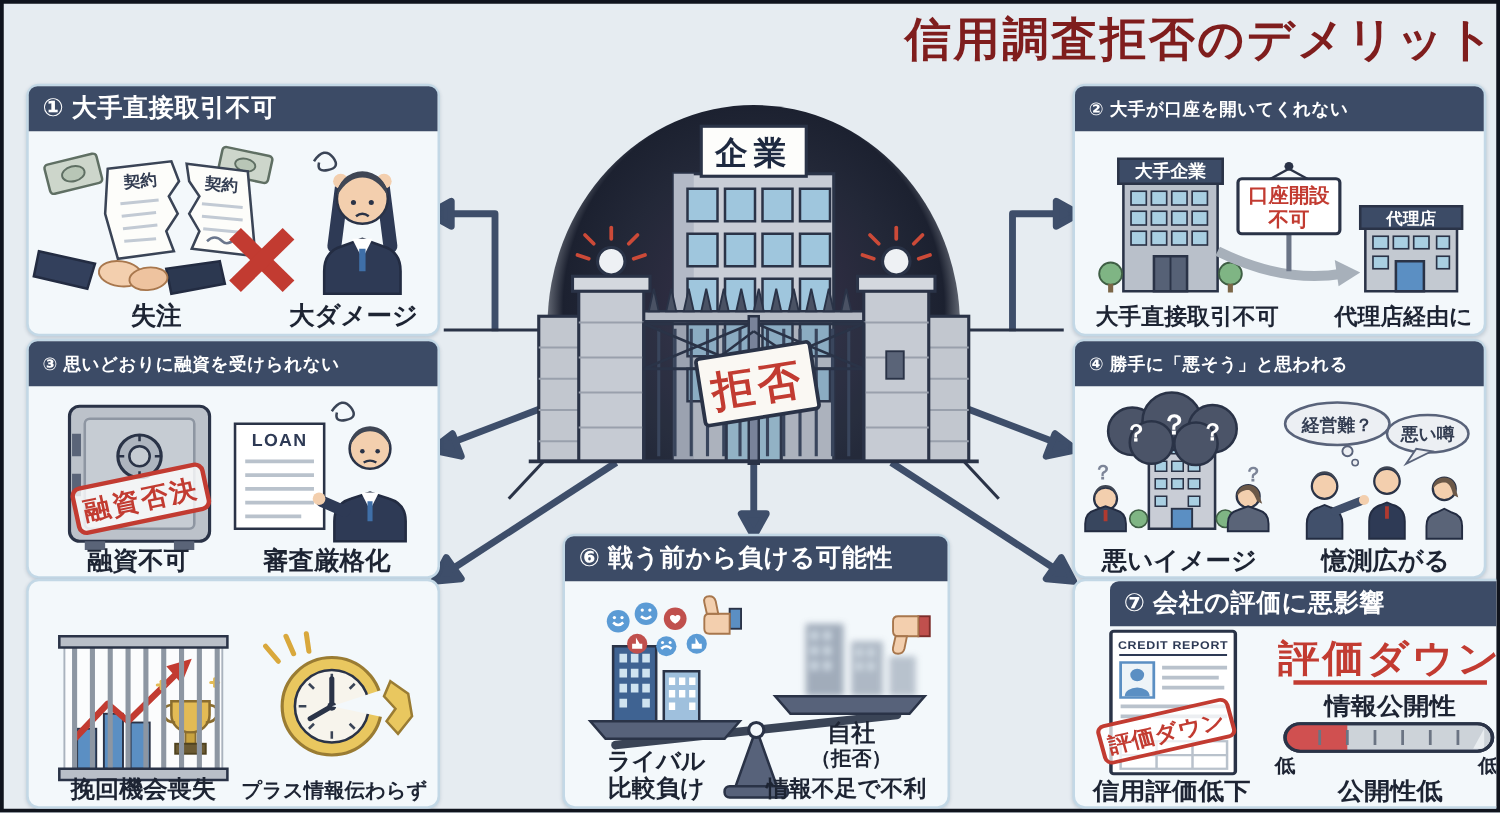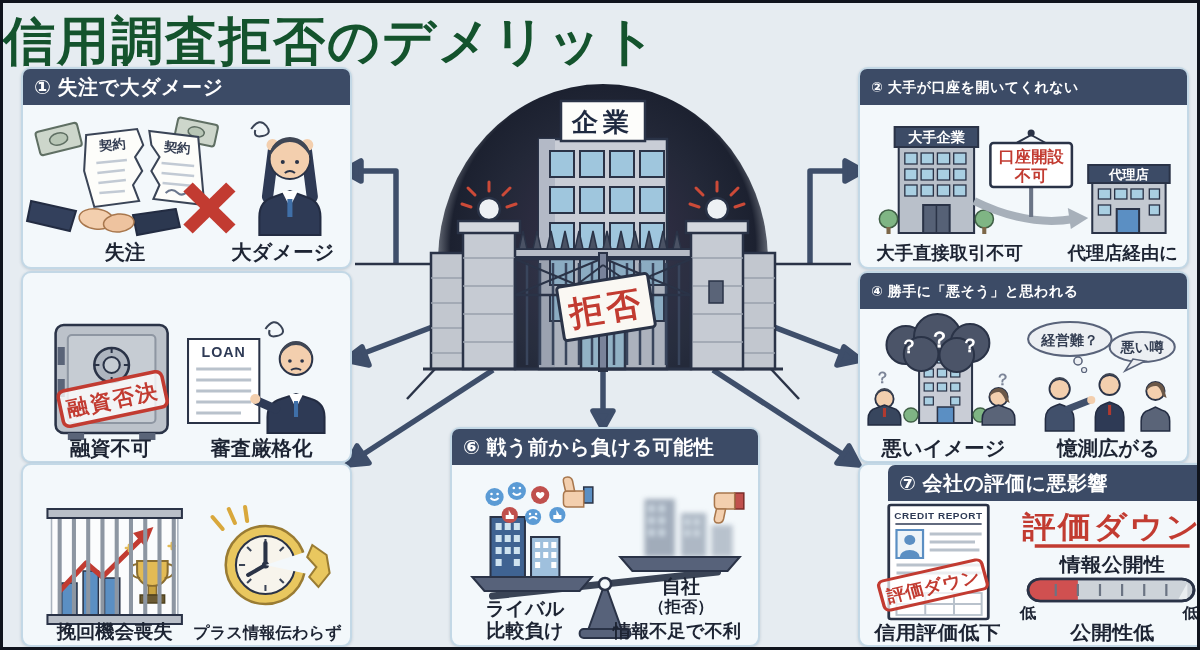--- a/index.html
+++ b/index.html
@@ -1,20 +1,20 @@
 <!DOCTYPE html>
 <html><head>
 <meta charset="utf-8">
 <style>
   html,body{margin:0;padding:0;background:#9aa3ad;}
   .frame{position:relative;width:1200px;height:650px;box-sizing:border-box;
     border:3px solid #10141d;background:#e6ecf1;overflow:hidden;
     font-family:"Liberation Sans","DejaVu Sans",sans-serif;}
-  .title{position:absolute;top:4px;left:0;width:100%;text-align:left;
-    font-size:52px;font-weight:800;color:#14532d;letter-spacing:2px;}
+  .title{position:absolute;top:4px;left:0;width:100%;text-align:right;
+    font-size:37px;font-weight:800;color:#7f1d1d;letter-spacing:2px;}
   .center-art{position:absolute;left:0;top:0;z-index:1;}
   .panel{position:absolute;background:#f3f8fb;border:2px solid #c3d8e6;border-radius:10px;
     box-shadow:0 1px 3px rgba(40,60,90,.18);z-index:2;}
   .ph{height:36px;background:#3c4b66;border-radius:7px 7px 0 0;color:#ffffff;
     font-weight:700;font-size:20px;line-height:36px;padding-left:11px;letter-spacing:.5px;
     white-space:nowrap;overflow:hidden;}
   .ph-sm{font-size:14px;}
   .pb{position:absolute;left:0;right:0;top:36px;bottom:0;}
   .pb svg{display:block;width:100%;height:100%;}
   svg text{font-family:"Liberation Sans","DejaVu Sans",sans-serif;}
@@ -201,21 +201,21 @@
       <line x1="600" y1="262" x2="572" y2="283" stroke="#2a3347" stroke-width="2"></line>
       <line x1="600" y1="262" x2="636" y2="286" stroke="#2a3347" stroke-width="2"></line>
       <g transform="rotate(-9 603 304)">
         <rect x="557" y="277" width="92" height="54" rx="3" fill="#faf8f3" stroke="#2a3347" stroke-width="3"></rect>
         <text x="603" y="317" text-anchor="middle" font-size="34" font-weight="800" fill="#c23b31" letter-spacing="3">拒否</text>
       </g>
     </g>
   </svg>
 
   <div class="panel" style="left:18px;top:64px;width:327px;height:198px;">
-    <div class="ph">① 失注で大ダメージ</div>
+    <div class="ph">① 大手直接取引不可</div>
     <div class="pb">
         <svg viewBox="0 0 321 162" preserveAspectRatio="none">
       <g>
         <g transform="rotate(-14 35 34)">
               <rect x="14" y="22" width="42" height="24" rx="3" fill="#cdd6cb" stroke="#5f6f63" stroke-width="2"></rect>
               <ellipse cx="35" cy="34" rx="9" ry="6" fill="#b8c6b6" stroke="#5f6f63" stroke-width="1.5"></ellipse>
             </g>
         <g transform="rotate(12 170 27)">
               <rect x="150" y="16" width="40" height="22" rx="3" fill="#cdd6cb" stroke="#5f6f63" stroke-width="2"></rect>
               <ellipse cx="170" cy="27" rx="8" ry="5" fill="#b8c6b6" stroke="#5f6f63" stroke-width="1.5"></ellipse>
@@ -318,20 +318,21 @@
         </g>
         <rect x="252" y="104" width="22" height="24" fill="#5b8fc3" stroke="#2a3347" stroke-width="2"></rect>
       </g>
       <text class="cap" x="88" y="154" text-anchor="middle" font-size="18">大手直接取引不可</text>
       <text class="cap" x="258" y="154" text-anchor="middle" font-size="18">代理店経由に</text>
     </svg>
       </div>
   </div>
 
   <div class="panel" style="left:18px;top:268px;width:327px;height:188px;">
+    <div class="ph ph-sm">③ 思いどおりに融資を受けられない</div>
     <div class="pb">
         <svg viewBox="0 0 321 152" preserveAspectRatio="none">
       <g>
         <rect x="32" y="16" width="110" height="108" rx="8" fill="#bcc2ca" stroke="#2a3347" stroke-width="2.5"></rect>
         <rect x="44" y="26" width="86" height="88" rx="4" fill="#c6ccd3" stroke="#8e96a2" stroke-width="2"></rect>
         <circle cx="87" cy="56" r="17" fill="#aeb5bf" stroke="#2a3347" stroke-width="2.5"></circle>
         <circle cx="87" cy="56" r="8" fill="#c6ccd3" stroke="#2a3347" stroke-width="2"></circle>
         <g stroke="#2a3347" stroke-width="2">
               <line x1="87" y1="39" x2="87" y2="44"></line>
               <line x1="87" y1="68" x2="87" y2="73"></line>

